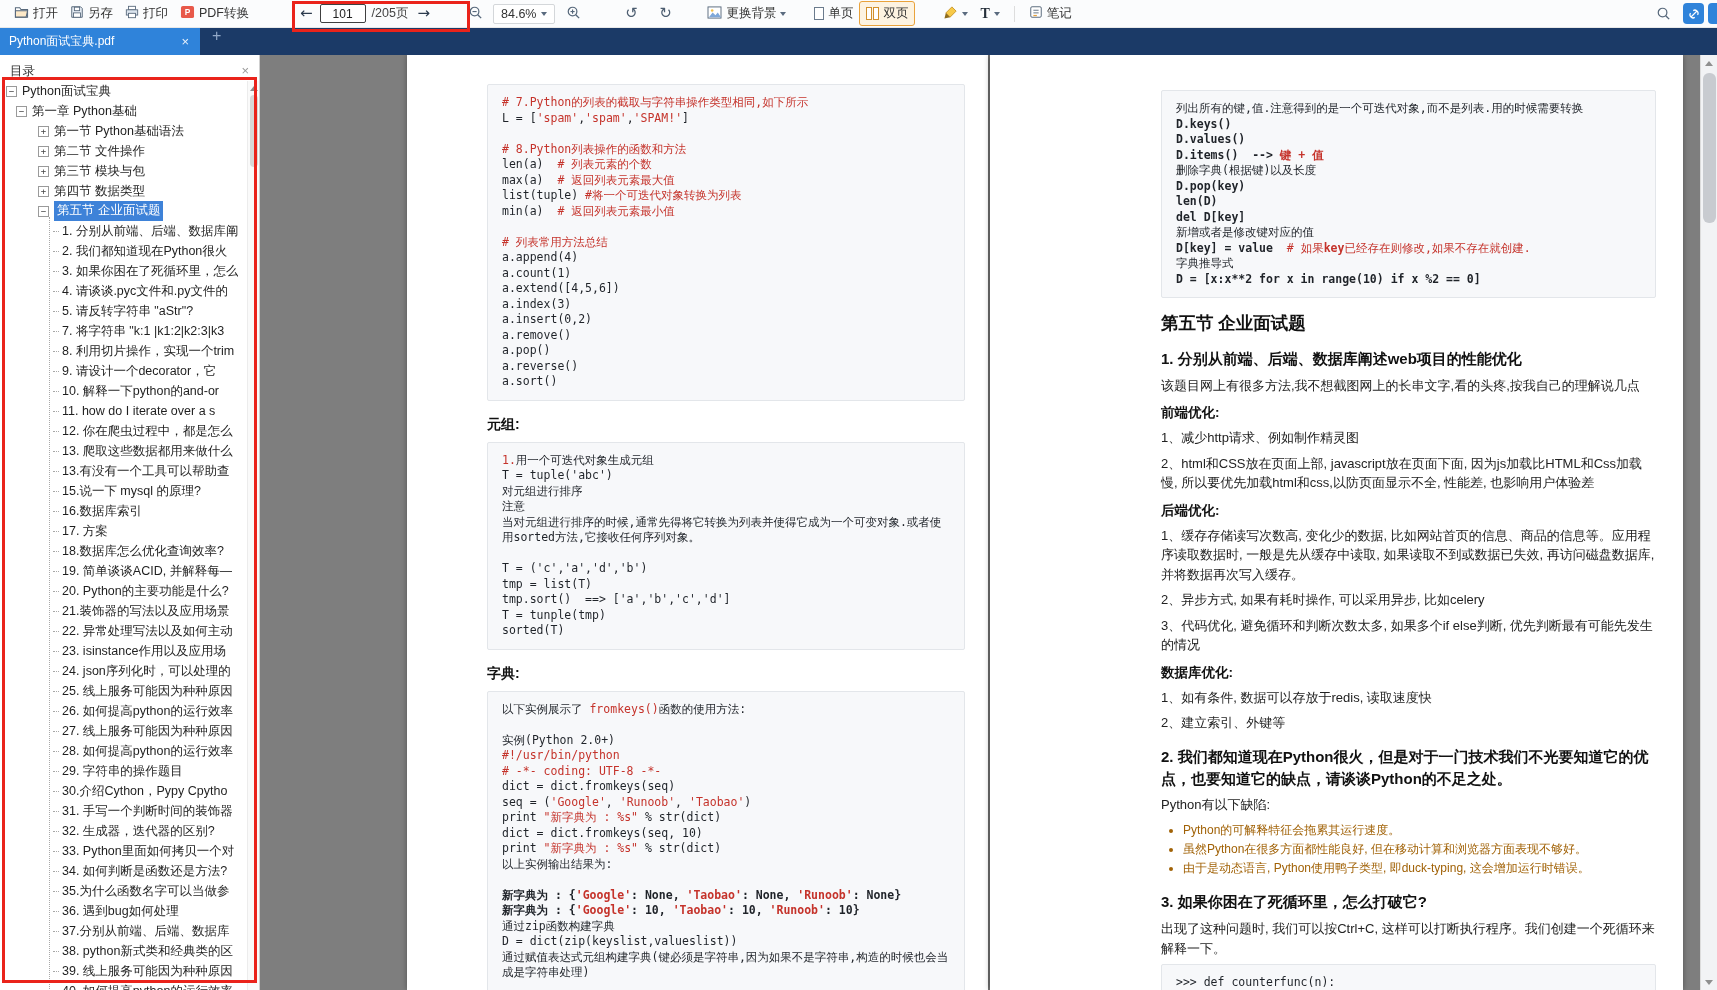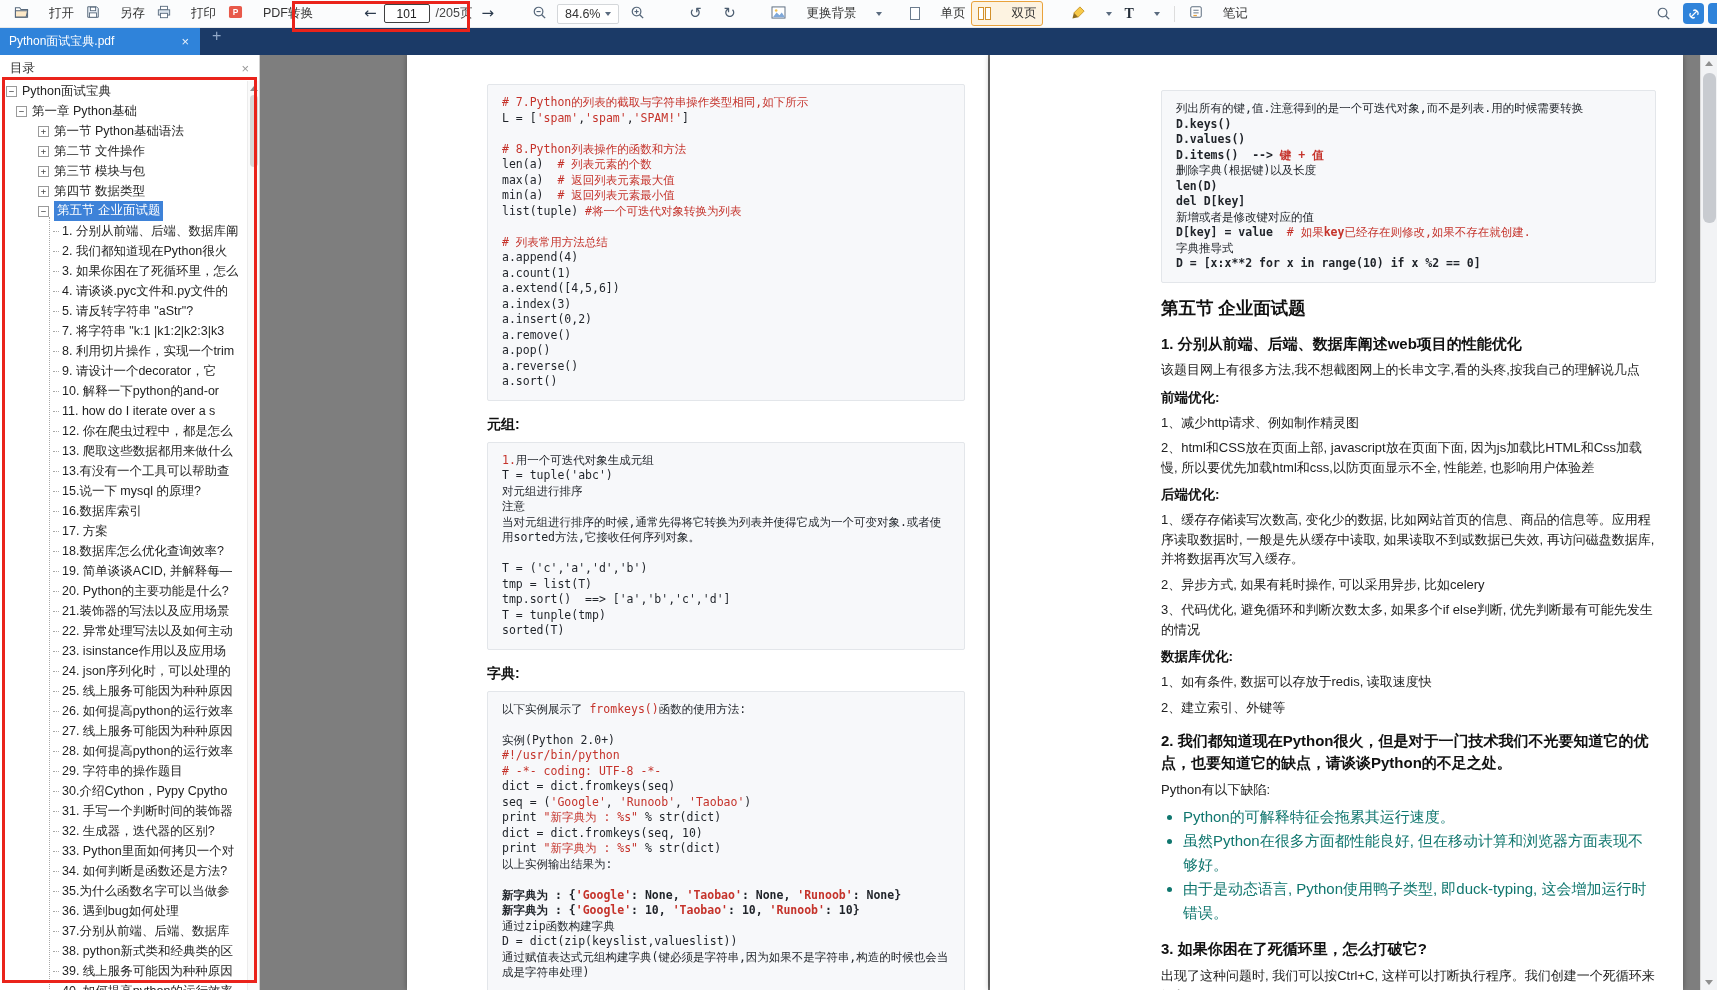--- a/index.html
+++ b/index.html
@@ -1,21 +1,21 @@
 <!DOCTYPE html>
 <html><head>
 <meta charset="utf-8">
 <style>
 *{margin:0;padding:0;box-sizing:border-box}
 html,body{width:1717px;height:990px}
 body{position:relative;overflow:hidden;background:#7e7e7e;font-family:"Liberation Sans","DejaVu Sans",sans-serif;color:#222}
 
 
 .toolbar{position:absolute;top:0;left:0;width:1717px;height:28px;background:#fbfcfd;border-bottom:1px solid #e8e8e8;display:flex;align-items:center;padding-left:8px;font-size:12.5px;color:#333;z-index:20;overflow:hidden}
-.tb-btn{display:flex;align-items:center;gap:20px;padding:3px 6px;border-radius:3px;white-space:nowrap;flex:none}
+.tb-btn{display:flex;align-items:center;gap:4px;padding:3px 6px;border-radius:3px;white-space:nowrap;flex:none}
 .tb-ic-btn{display:flex;align-items:center;justify-content:center;width:24px;height:22px;flex:none}
 .sp{flex:none}
 .flex-sp{flex:1}
 .nav-group{display:flex;align-items:center;flex:none}
 .arrow-btn{font-family:"DejaVu Sans",sans-serif;font-size:15px;color:#2b3a4d;padding:0 3px;line-height:1}
 .page-input{width:46px;height:19px;border:1px solid #404040;border-radius:2px;text-align:center;font-size:12px;color:#222;background:#fff;margin:0 4px;font-family:inherit}
 .page-total{color:#444;margin:0 6px 0 2px}
 .zoom-box{display:flex;align-items:center;gap:5px;border:1px solid #d4d7da;border-radius:2px;height:20px;padding:0 7px;margin:0 6px;background:#fff;flex:none}
 .caret{width:0;height:0;border-left:3.5px solid transparent;border-right:3.5px solid transparent;border-top:4px solid #5a6b7f;display:inline-block}
 .uglyph{font-family:"DejaVu Sans",sans-serif;font-size:15px;color:#4c5d70;line-height:1}
@@ -30,21 +30,21 @@
 
 
 .tabbar{position:absolute;top:28px;left:0;width:1717px;height:27px;background:#1b3a67;display:flex;align-items:flex-start;z-index:15}
 .tab{height:27px;width:200px;background:#2f83da;color:#fff;display:flex;align-items:center;padding:0 9px;font-size:12px}
 .tab-title{flex:1;overflow:hidden;white-space:nowrap}
 .tab-close{color:#e8f1fb;font-size:13px;padding:0 2px}
 .tab-add{color:#93a9c8;font-size:16px;margin-left:12px;line-height:1}
 
 
 .sidebar{position:absolute;top:55px;left:0;width:260px;height:935px;background:#fff;border-right:1px solid #cfcfcf;z-index:10}
-.side-head{height:26px;display:flex;align-items:center;justify-content:space-between;padding:0 10px;font-size:12.5px;color:#333}
+.side-head{height:26px;display:flex;align-items:flex-start;justify-content:space-between;padding:8px 10px;font-size:12.5px;color:#333}
 .side-close{color:#999;font-size:13px}
 #toc-tree{position:absolute;top:26px;left:0;right:12px;bottom:0;overflow:hidden}
 .toc-row{height:20px;display:flex;align-items:center;font-size:12.5px;color:#1f1f1f;white-space:nowrap;overflow:hidden}
 .tbox{width:11px;height:11px;flex:none;border:1px solid #9a9a9a;background:#fff;font-family:"DejaVu Sans Mono","Liberation Mono",monospace;font-size:9px;line-height:9px;text-align:center;color:#444;margin-right:5px}
 .row-root{padding-left:6px}
 .row-chapter{padding-left:16px}
 .row-section{padding-left:38px}
 .row-q{padding-left:53px}
 .row-q::before{content:"";width:6px;border-top:1px dotted #a8a8a8;margin-right:3px;flex:none}
 .q-wrap{position:relative}
@@ -67,21 +67,21 @@
 .s-k{color:#1f2329}
 .s-r{color:#c5332b}
 .s-b{color:#1f2329;font-weight:700}
 .s-rb{color:#c5332b;font-weight:700}
 .tx-h4{font-size:14px;font-weight:700;color:#111;margin:15px 0 8px}
 .tx-h2{font-size:17.5px;font-weight:700;color:#111;margin:13px 0 4px}
 .tx-h3{font-size:15px;font-weight:700;color:#111;margin:13px 0 3px;line-height:1.45}
 .tx-label{font-size:13.5px;font-weight:700;color:#111;margin:9px 0 2px}
 .tx-p{font-size:13px;color:#222;margin:6px 0;line-height:1.5}
 .bullets{margin:5px 0 5px 6px;padding-left:16px}
-.bullets li{font-size:15px;color:#0f766e;line-height:1.6}
+.bullets li{font-size:12px;color:#a16207;line-height:1.6}
 
 
 .vscroll{position:absolute;top:55px;right:0;width:17px;height:935px;background:#f2f3f5;border-left:1px solid #dcdcdc;z-index:12}
 .vs-up,.vs-down{position:absolute;left:0;width:16px;height:16px;display:flex;align-items:center;justify-content:center}
 .vs-up{top:0}
 .vs-down{bottom:0}
 .vs-up::after{content:"";border-left:4px solid transparent;border-right:4px solid transparent;border-bottom:5px solid #8f8f8f}
 .vs-down::after{content:"";border-left:4px solid transparent;border-right:4px solid transparent;border-top:5px solid #8f8f8f}
 .vs-thumb{position:absolute;left:2px;top:18px;width:13px;height:150px;background:#c8cbd0;border-radius:6px}
 
@@ -401,22 +401,22 @@
 <div class="main">
   <div class="page" id="page-left">
     <div class="pl-content" id="left-blocks">
         <div class="code-block">
           <div class="code-line"><span class="s-r"># 7.Python的列表的截取与字符串操作类型相同,如下所示</span></div>
           <div class="code-line"><span class="s-k">L = [</span><span class="s-r">'spam'</span><span class="s-k">,</span><span class="s-r">'spam'</span><span class="s-k">,</span><span class="s-r">'SPAM!'</span><span class="s-k">]</span></div>
           <div class="code-line">&nbsp;</div>
           <div class="code-line"><span class="s-r"># 8.Python列表操作的函数和方法</span></div>
           <div class="code-line"><span class="s-k">len(a)  </span><span class="s-r"># 列表元素的个数</span></div>
           <div class="code-line"><span class="s-k">max(a)  </span><span class="s-r"># 返回列表元素最大值</span></div>
+          <div class="code-line"><span class="s-k">list(tuple) </span><span class="s-r">#将一个可迭代对象转换为列表</span></div>
           <div class="code-line"><span class="s-k">min(a)  </span><span class="s-r"># 返回列表元素最小值</span></div>
-          <div class="code-line"><span class="s-k">list(tuple) </span><span class="s-r">#将一个可迭代对象转换为列表</span></div>
           <div class="code-line">&nbsp;</div>
           <div class="code-line"><span class="s-r"># 列表常用方法总结</span></div>
           <div class="code-line"><span class="s-k">a.append(4)</span></div>
           <div class="code-line"><span class="s-k">a.count(1)</span></div>
           <div class="code-line"><span class="s-k">a.extend([4,5,6])</span></div>
           <div class="code-line"><span class="s-k">a.index(3)</span></div>
           <div class="code-line"><span class="s-k">a.insert(0,2)</span></div>
           <div class="code-line"><span class="s-k">a.remove()</span></div>
           <div class="code-line"><span class="s-k">a.pop()</span></div>
           <div class="code-line"><span class="s-k">a.reverse()</span></div>
@@ -459,20 +459,21 @@
       </div>
   </div>
   <div class="page" id="page-right">
     <div class="pr-content" id="right-blocks">
         <div class="code-block">
           <div class="code-line"><span class="s-k">列出所有的键,值.注意得到的是一个可迭代对象,而不是列表.用的时候需要转换</span></div>
           <div class="code-line"><span class="s-b">D.keys()</span></div>
           <div class="code-line"><span class="s-b">D.values()</span></div>
           <div class="code-line"><span class="s-b">D.items()  --&gt; </span><span class="s-rb">键 + 值</span></div>
           <div class="code-line"><span class="s-k">删除字典(根据键)以及长度</span></div>
+          <div class="code-line"><span class="s-b">D.pop(key)</span></div>
           <div class="code-line"><span class="s-b">len(D)</span></div>
           <div class="code-line"><span class="s-b">del D[key]</span></div>
           <div class="code-line"><span class="s-k">新增或者是修改键对应的值</span></div>
           <div class="code-line"><span class="s-b">D[key] = value  </span><span class="s-r"># 如果</span><span class="s-rb">key</span><span class="s-r">已经存在则修改,如果不存在就创建.</span></div>
           <div class="code-line"><span class="s-k">字典推导式</span></div>
           <div class="code-line"><span class="s-b">D = [x:x**2 for x in range(10) if x %2 == 0]</span></div>
         </div>
         <div class="tx-h2">第五节 企业面试题</div>
         <div class="tx-h3">1. 分别从前端、后端、数据库阐述web项目的性能优化</div>
         <div class="tx-p">该题目网上有很多方法,我不想截图网上的长串文字,看的头疼,按我自己的理解说几点</div>

